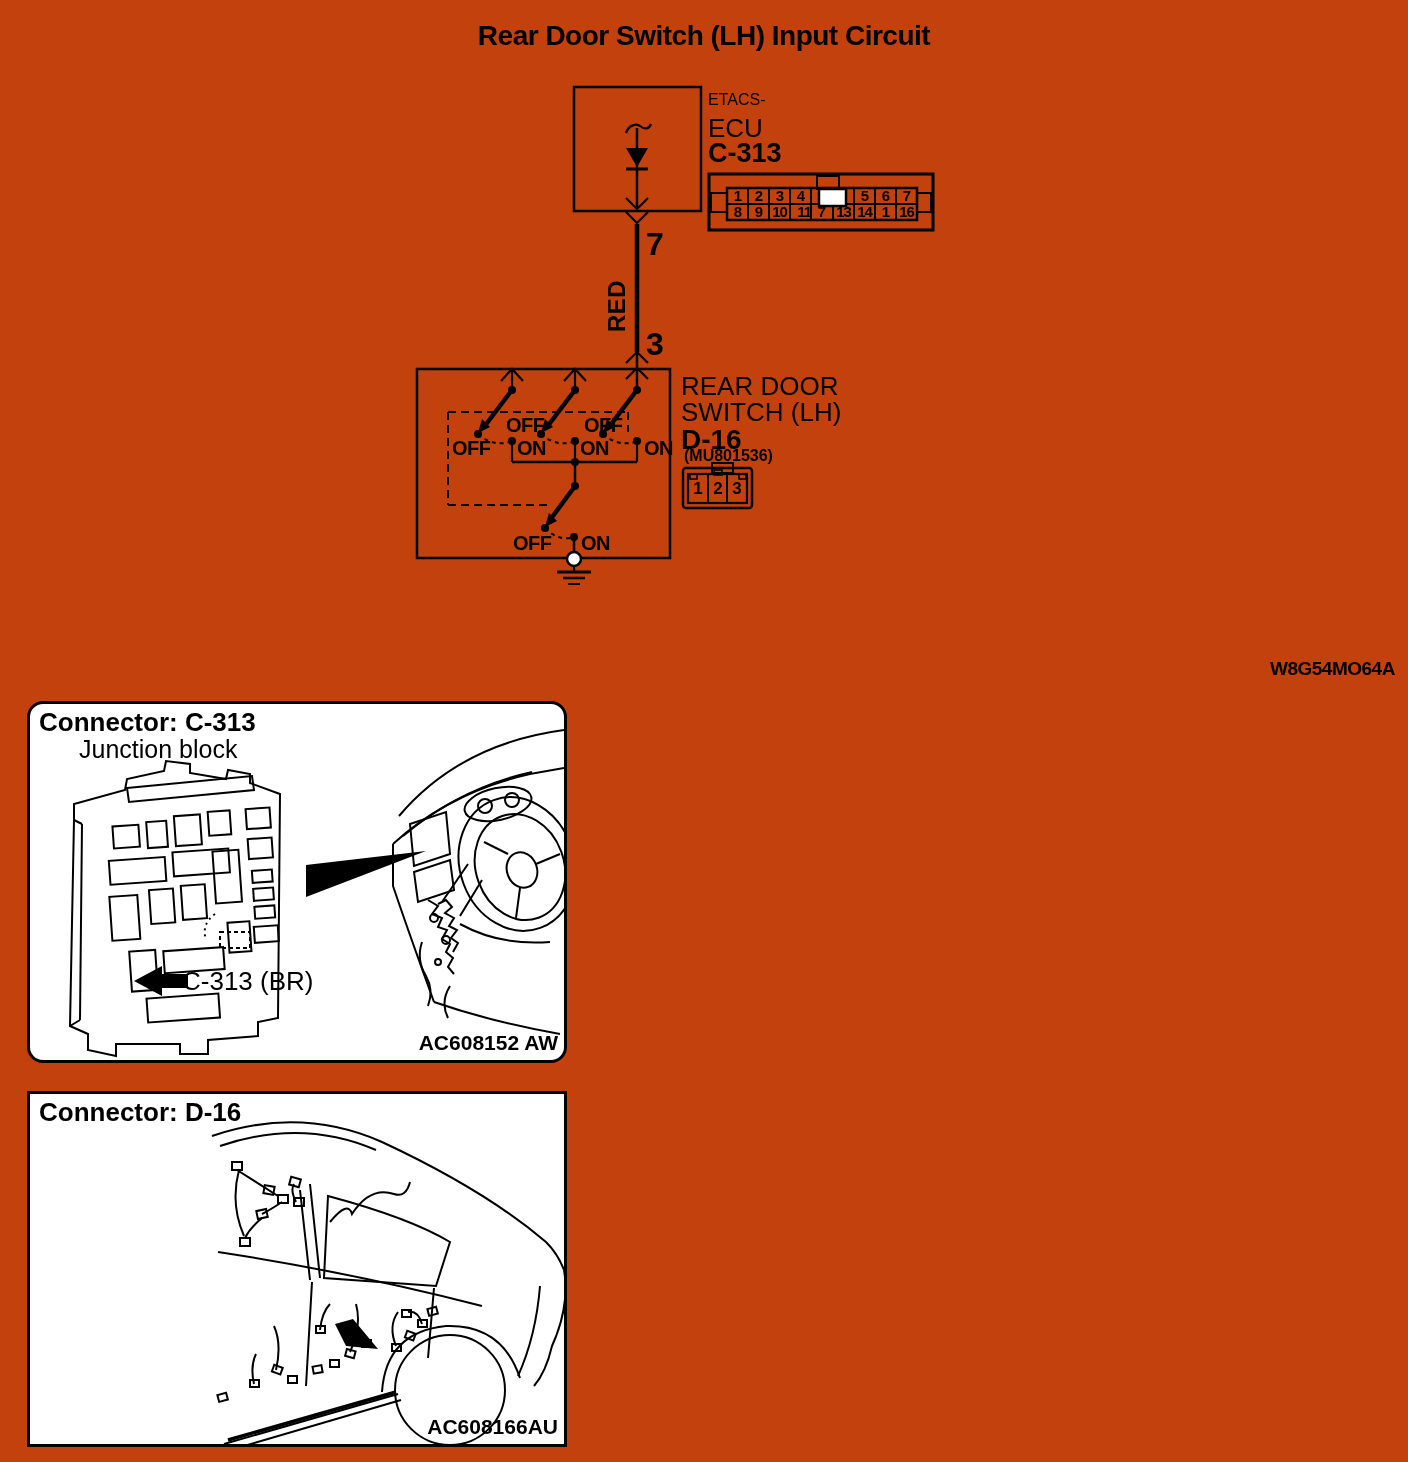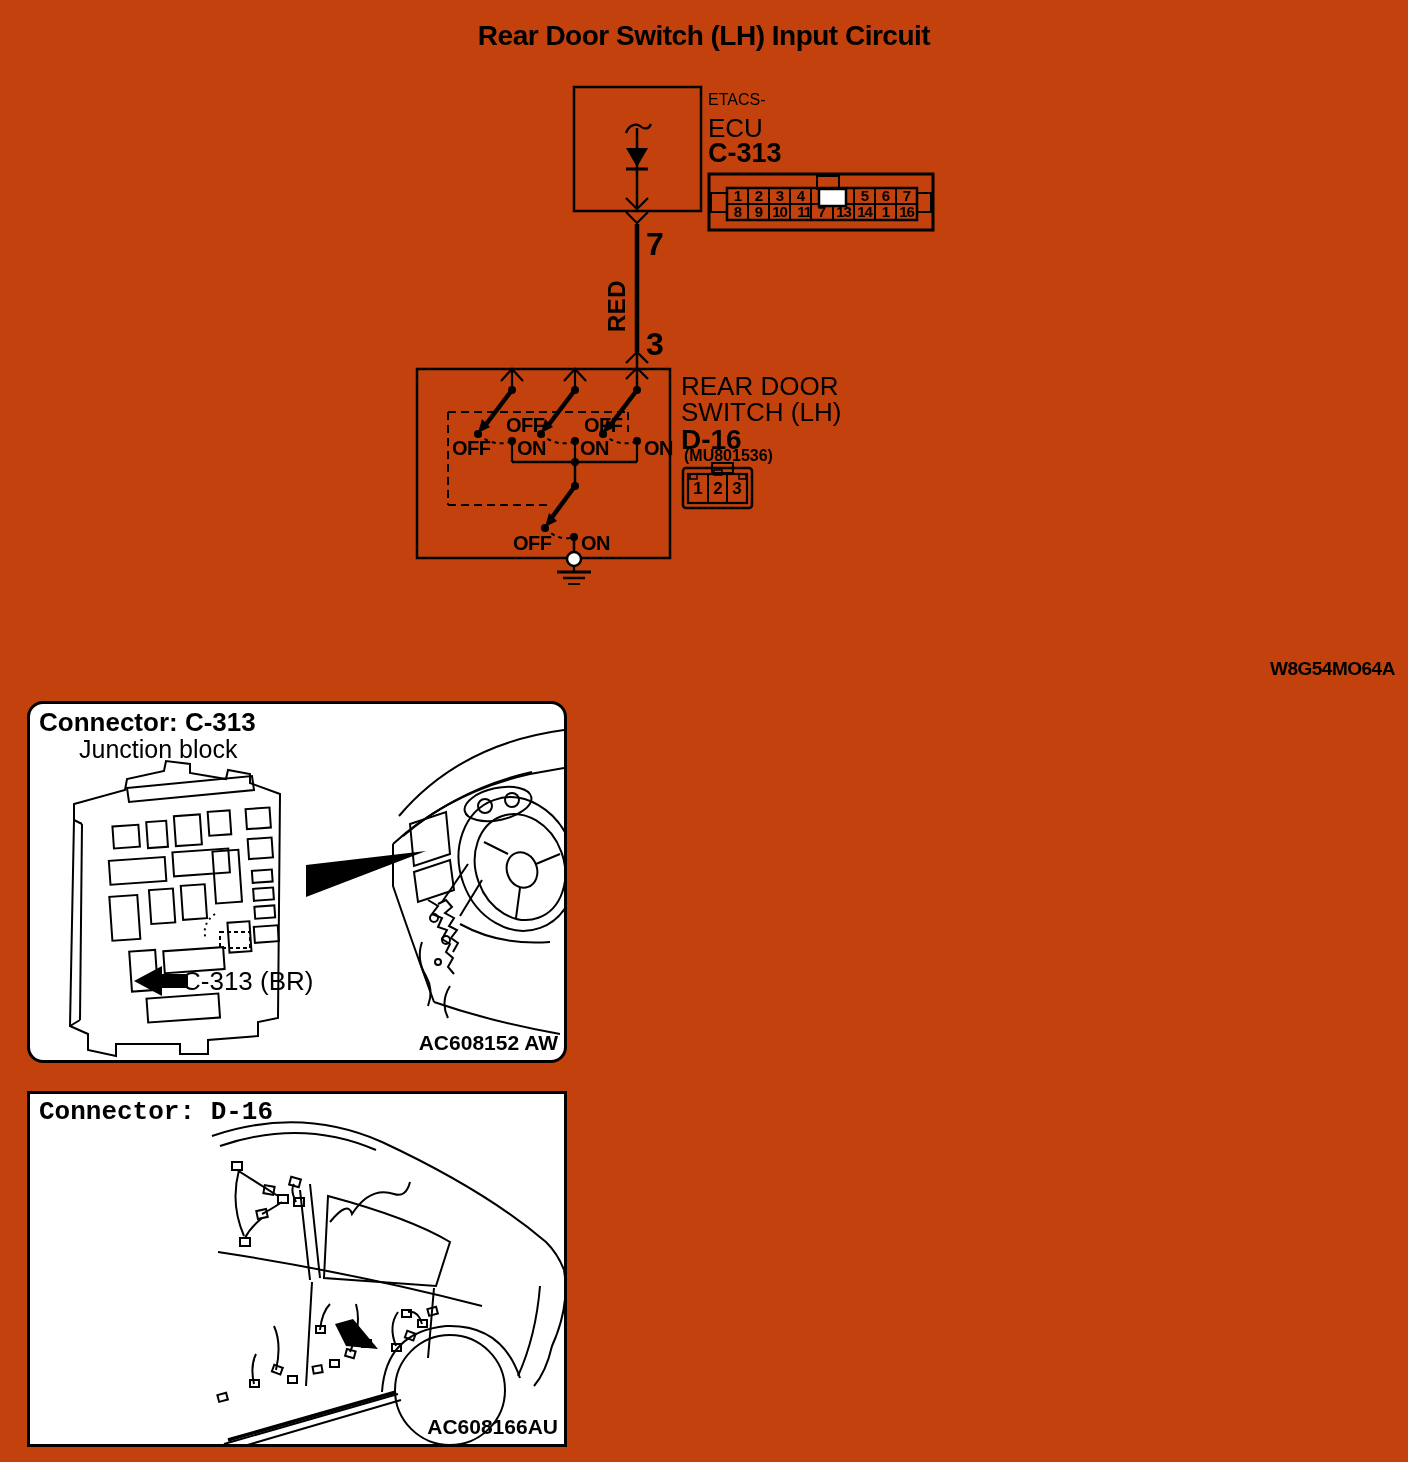--- a/index.html
+++ b/index.html
@@ -301,17 +301,17 @@
         <rect x="248" y="101" width="10" height="8"></rect>
         <rect x="227" y="116" width="10" height="8" transform="rotate(-12 232 120)"></rect>
         <rect x="210" y="144" width="10" height="8"></rect>
         <rect x="264" y="104" width="10" height="8"></rect>
         <rect x="260" y="84" width="10" height="8" transform="rotate(15 265 88)"></rect>
         <path d="M207,76 Q226,88 248,102 M252,108 Q240,116 232,120 M232,124 Q220,134 215,144 M266,108 Q260,96 264,90 M209,76 Q200,110 214,142"></path>
         <path d="M300,128 Q318,106 322,120 Q340,92 364,100 Q376,104 380,88"></path>
       </g>
       <polygon points="305,230 323,225 348,255 316,252" fill="#000"></polygon>
     </svg>
-    <div class="panel-title" style="left:9px;top:5px;font-family:Liberation Mono, monospace;">Connector: D-16</div>
+    <div class="panel-title" style="left:9px;top:5px;">Connector: D-16</div>
     <div class="figcode" style="right:6px;bottom:5px;">AC608166AU</div>
   </div>
 
 </div>
 
 </body></html>

